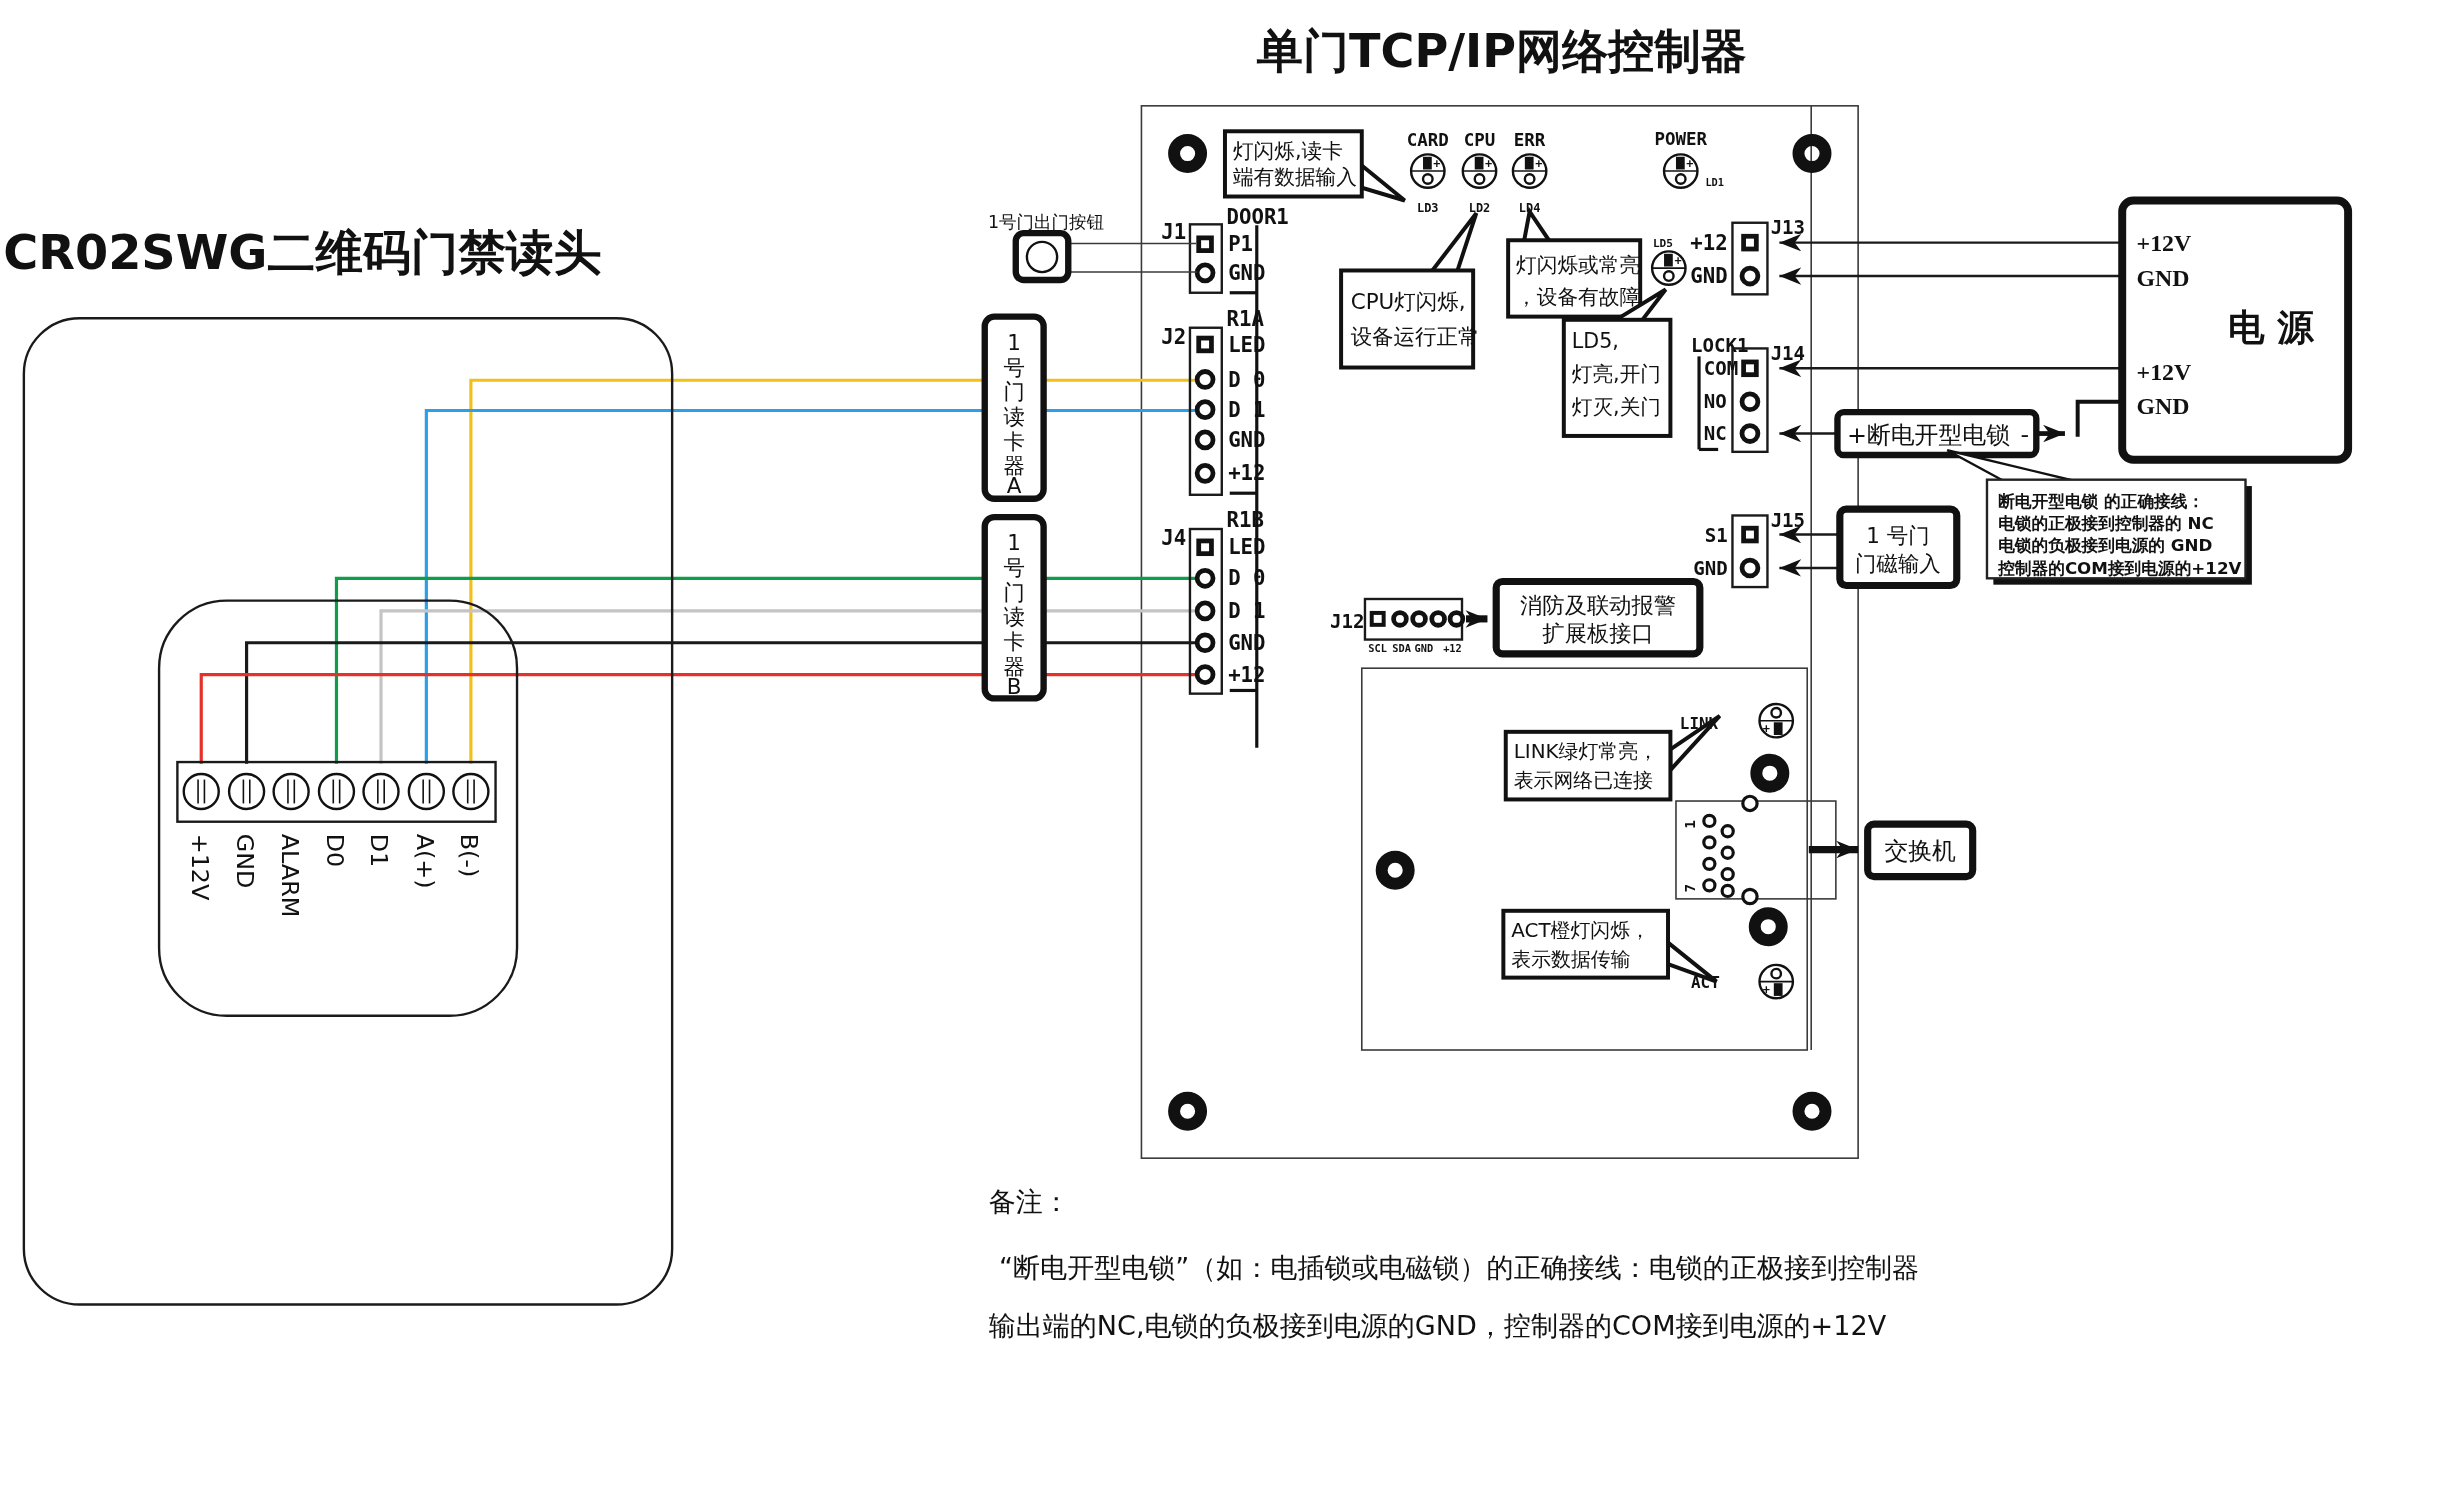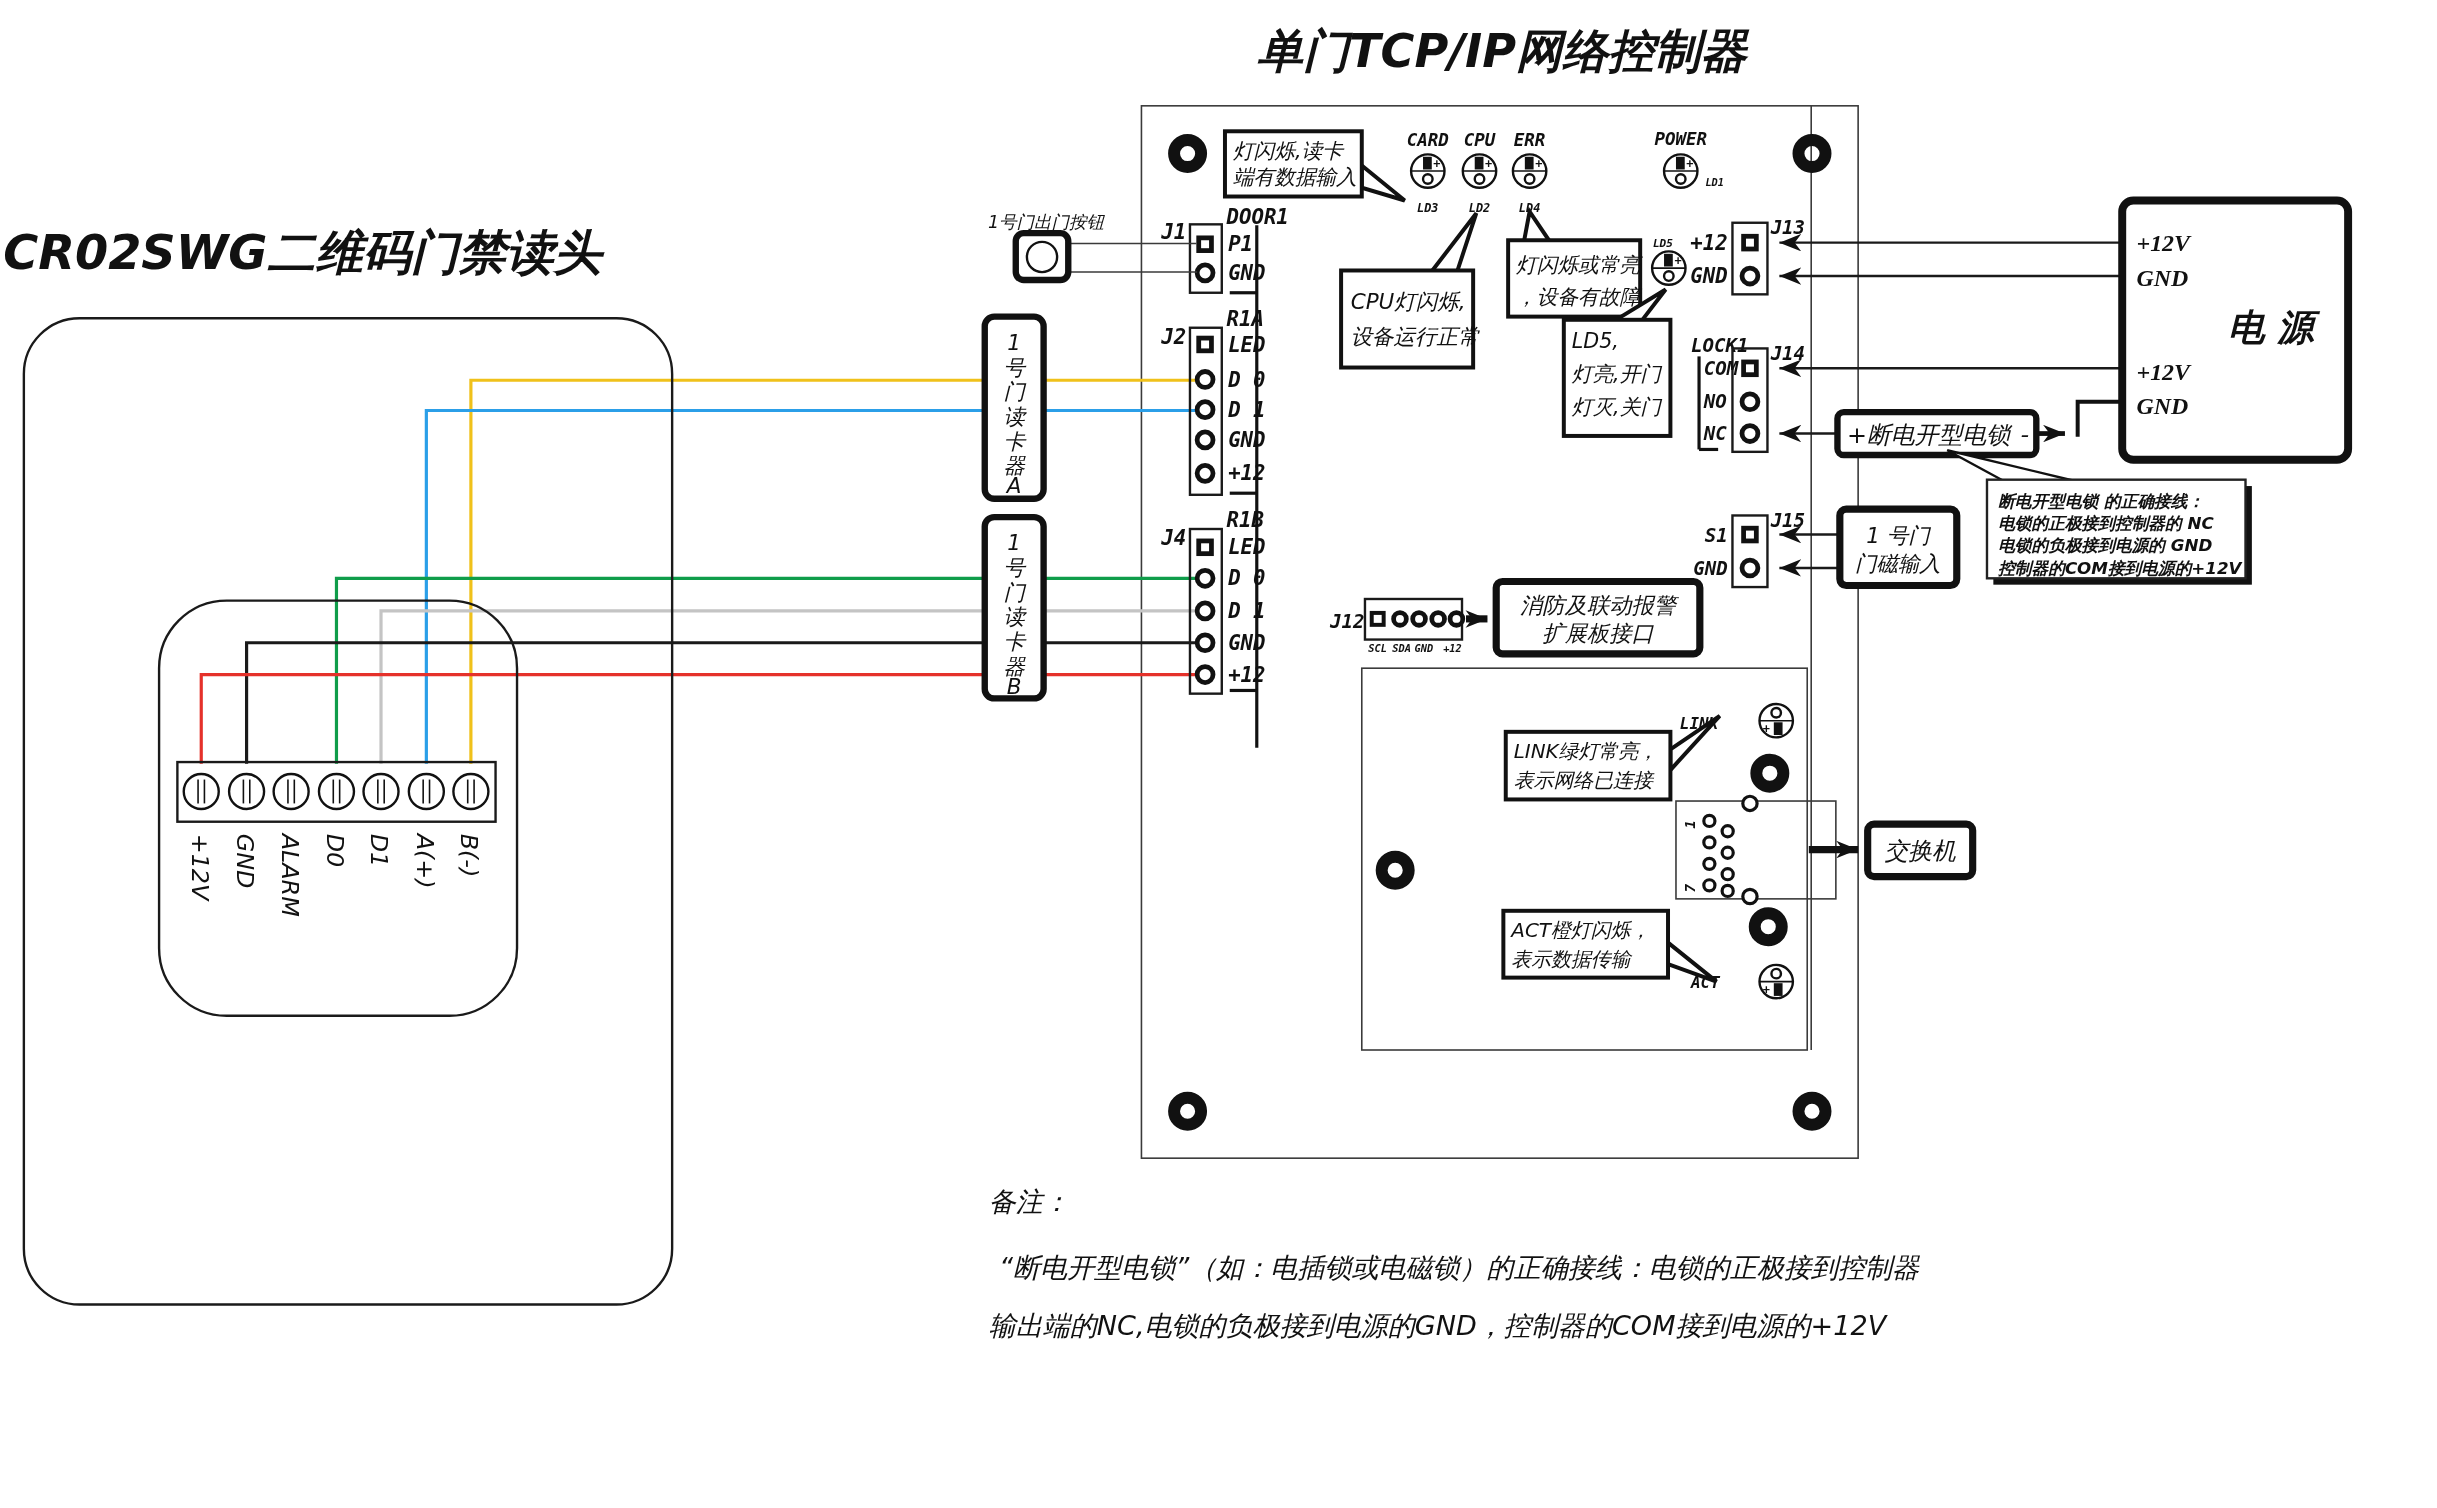--- a/index.html
+++ b/index.html
@@ -1,17 +1,17 @@
 <!DOCTYPE html>
 <html style="font-size:12.7px"><head>
 <meta charset="utf-8">
 <style>
   html,body{margin:0;padding:0;background:#fff;}
   .stage{position:relative;width:2438px;height:1370px;background:#fff;overflow:hidden;
-         font-family:"DejaVu Sans",sans-serif;font-style:italic;}
+         font-family:"DejaVu Sans",sans-serif;}
   svg{display:block}
   text{fill:#111;}
   .mono{font-family:"DejaVu Sans Mono",monospace;font-weight:bold;}
   .cjk{font-family:"DejaVu Sans",sans-serif;}
   .serifb{font-family:"Liberation Serif",serif;font-weight:bold;}
   .b{font-weight:bold;}
   .thin{stroke:#3a3a3a;stroke-width:2;fill:none;}
   .med{stroke:#1a1a1a;stroke-width:3;fill:none;}
   .box5{stroke:#111;stroke-width:5;fill:#fff;}
   .box8{stroke:#111;stroke-width:8;fill:#fff;}

